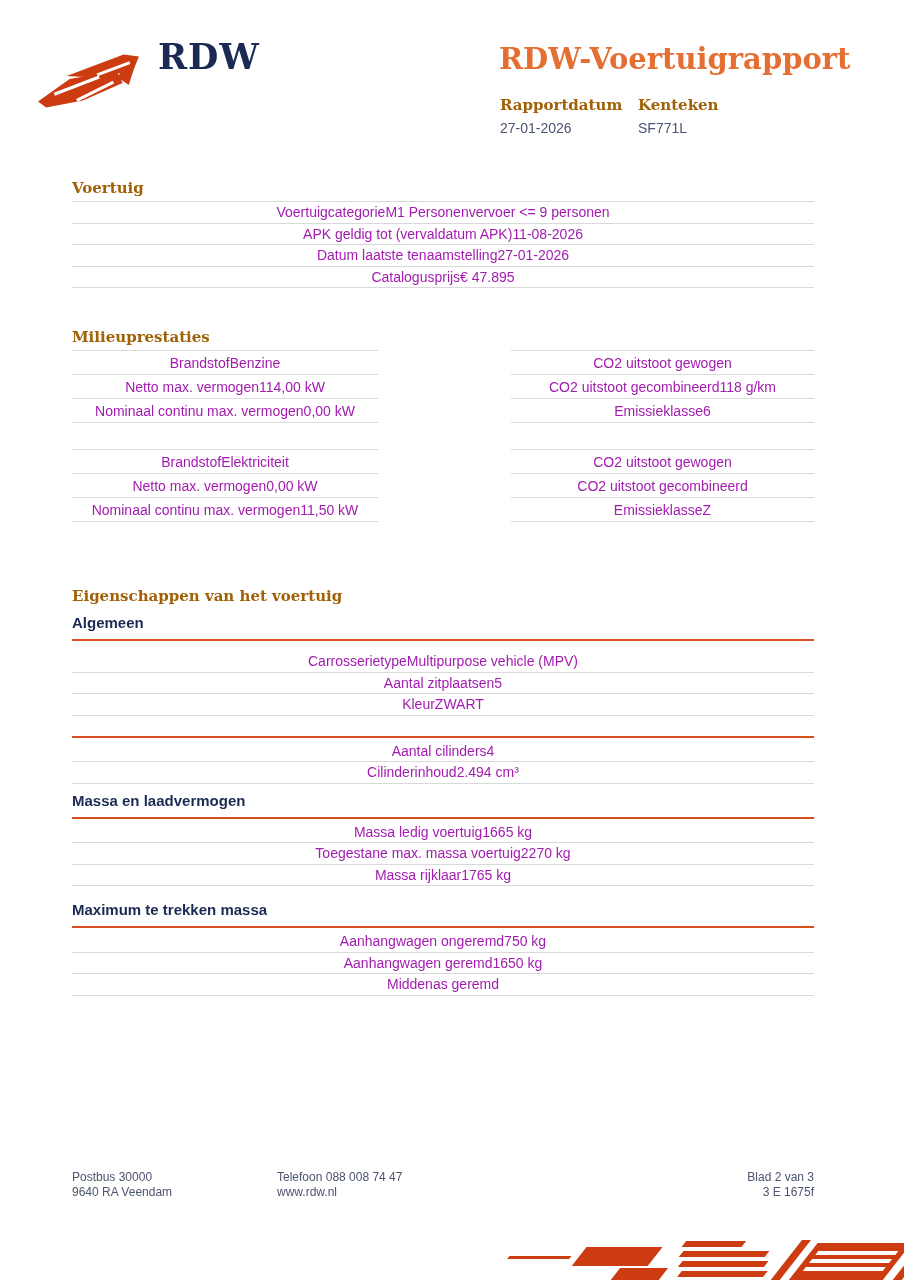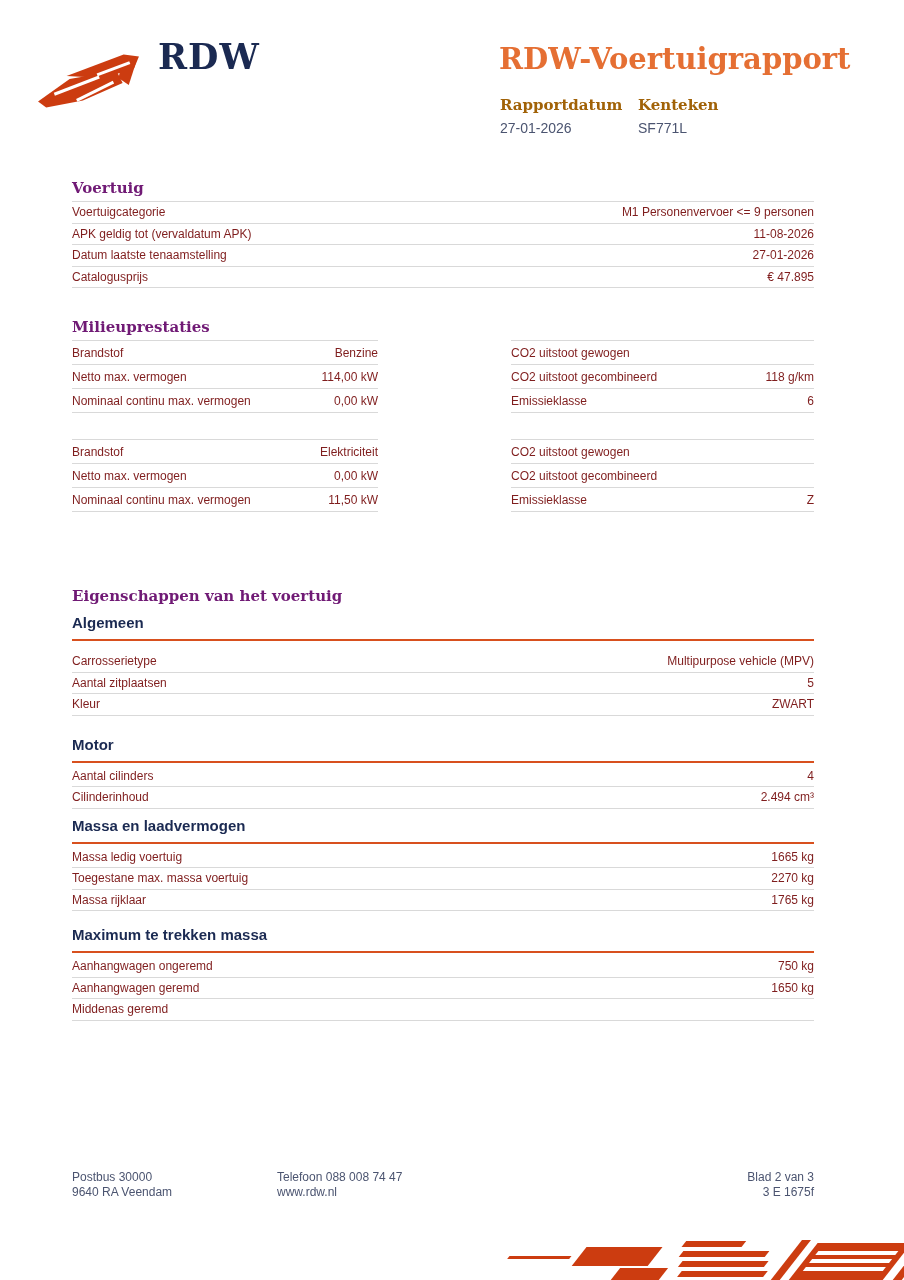--- a/index.html
+++ b/index.html
@@ -27,33 +27,33 @@
   .meta-item-date { width:138px; }
   .meta-label {
     font-family:"DejaVu Serif", serif; font-weight:bold;
     font-size:15px; color:#a16207;
   }
   .meta-value { margin-top:6px; font-size:14px; color:#4b5470; }
 
   
   section { position:absolute; width:742px; left:72px; }
   #sec-voertuig { top:180px; }
-  #sec-milieu   { top:319px; }
+  #sec-milieu   { top:329px; }
   #sec-eig      { top:588px; }
 
   .sec-heading {
     font-family:"DejaVu Serif", serif; font-weight:bold;
-    font-size:15px; line-height:17px; color:#701a75; padding-bottom:4px;
+    font-size:15px; line-height:17px; color:#a16207; padding-bottom:4px;
   }
   .kv { border-top:1px solid #d9d9d9; }
   .kv.no-top { border-top:none; }
   .kv-row {
-    display:flex; justify-content:space-between; align-items:center;
+    display:flex; justify-content:center; align-items:center;
     height:21.5px; border-bottom:1px solid #d9d9d9;
-    font-size:12px; color:#7f1d1d;
+    font-size:14px; color:#a21caf;
   }
   .kv-label { white-space:nowrap; }
   .kv-value { white-space:nowrap; text-align:right; }
 
   
   .milieu-block { display:flex; justify-content:space-between; }
   .milieu-block .kv-row { height:24px; }
   .milieu-left  { width:306px; }
   .milieu-right { width:303px; }
   .mb2 { margin-top:26px; }
@@ -217,21 +217,20 @@
           <div class="kv-value">5</div>
         </div>
         <div class="kv-row">
           <div class="kv-label">Kleur</div>
           <div class="kv-value">ZWART</div>
         </div>
       </div>
     </div>
 
     <div class="subsec subsec-motor">
-      <h3 class="subsec-heading">Motor</h3>
       <div class="subsec-rule"></div>
       <div class="kv no-top">
         <div class="kv-row">
           <div class="kv-label">Aantal cilinders</div>
           <div class="kv-value">4</div>
         </div>
         <div class="kv-row">
           <div class="kv-label">Cilinderinhoud</div>
           <div class="kv-value">2.494 cm³</div>
         </div>

